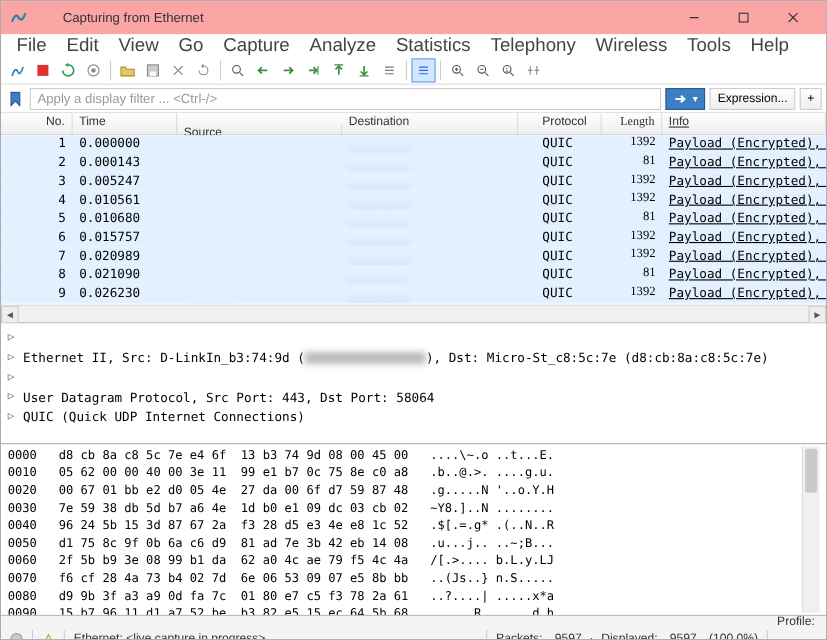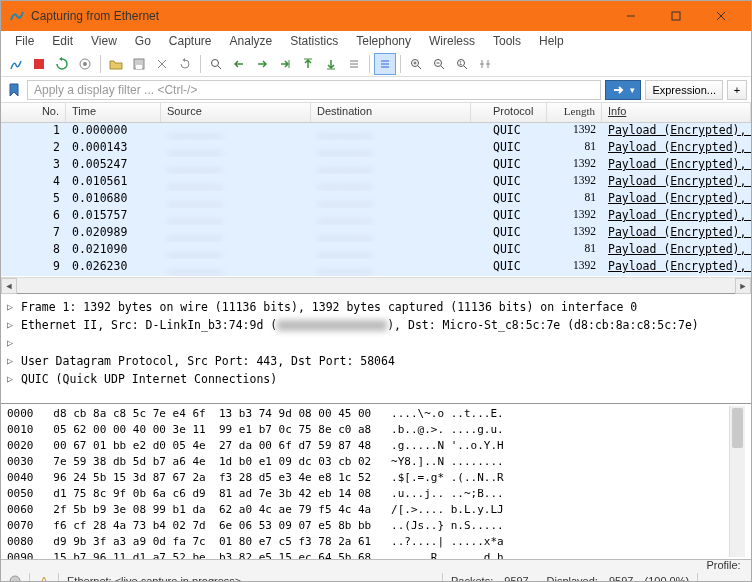--- a/index.html
+++ b/index.html
@@ -1,45 +1,45 @@
 <!DOCTYPE html>
 <html><head>
 <meta charset="utf-8">
 <style>
   * { box-sizing: border-box; margin: 0; padding: 0; }
   body { font-family: "Segoe UI", Tahoma, sans-serif; font-size: 12px; background: #fff; width: 752px; height: 582px; overflow: hidden; display: flex; flex-direction: column; border: 1px solid #aaa; }
   
-  .titlebar { height: 30px; display: flex; align-items: center; padding: 0 8px; background: #f97316; }
+  .titlebar { height: 30px; display: flex; align-items: center; padding: 0 8px; background: #fca5a5; gap: 26px; }
   .titlebar .app-icon { width: 16px; height: 16px; margin-right: 6px; }
   .titlebar .title { flex: 1; font-size: 12px; color: #333; }
   .winbtns { display: flex; }
   .winbtn { width: 45px; height: 28px; display: flex; align-items: center; justify-content: center; color: #555; }
   
-  .menubar { height: 20px; display: flex; align-items: center; padding: 0 6px; gap: 2px; font-size: 12px; color: #444; }
+  .menubar { height: 20px; display: flex; align-items: center; padding: 0 6px; gap: 2px; font-size: 17px; color: #444; }
   .menuitem { padding: 2px 8px; cursor: default; }
   
   .toolbar { height: 26px; display: flex; align-items: center; padding: 2px 4px; gap: 1px; border-bottom: 1px solid #ddd; }
   .tbtn { width: 22px; height: 22px; display: flex; align-items: center; justify-content: center; border: 1px solid transparent; }
   .tsep { width: 1px; height: 18px; background: #ccc; margin: 0 3px; }
   
   .filterbar { height: 26px; display: flex; align-items: center; padding: 2px 4px; gap: 4px; border-bottom: 1px solid #ddd; }
   .filter-icon { width: 18px; height: 18px; display: flex; align-items: center; justify-content: center; }
   .filter-input { flex: 1; height: 20px; border: 1px solid #ccc; padding: 0 6px; font-size: 12px; color: #888; }
   .filter-input::placeholder { color: #999; }
   .filter-btn { height: 20px; padding: 0 6px; border: 1px solid #ccc; background: linear-gradient(#fff,#eee); font-size: 11px; display: flex; align-items: center; gap: 4px; }
   
   .packet-list { flex: 0 0 auto; display: flex; flex-direction: column; border-bottom: 1px solid #999; }
   .pl-header { display: flex; height: 20px; background: linear-gradient(#fdfdfd,#efefef); border-bottom: 1px solid #ccc; font-size: 11px; color: #333; }
   .pl-header > div { border-right: 1px solid #ddd; padding: 2px 6px; }
   .pl-body { height: 154px; overflow-y: hidden; font-family: Consolas, monospace; font-size: 11.5px; background: #fff; }
   .pl-row { display: flex; height: 17px; background: #e3f0ff; }
   .pl-row > div { padding: 0 6px; white-space: nowrap; overflow: hidden; }
   .c-no { width: 65px; text-align: right; }
   .c-time { width: 95px; }
-  .c-src { width: 150px; }
+  .c-src { width: 150px; margin-top: 10px; }
   .c-dst { width: 160px; }
   .c-proto { width: 60px; margin-left: 16px; }
   .c-len { width: 55px; text-align: right; font-family: Liberation Serif, serif; }
   .c-info { flex: 1; text-decoration: underline; }
   .blur { filter: blur(3px); color: #888; }
   .hscroll { height: 16px; background: #f0f0f0; border-top: 1px solid #ddd; display: flex; align-items: center; }
   .hscroll .arrow { width: 16px; height: 16px; display: flex; align-items: center; justify-content: center; background: #eee; border: 1px solid #ccc; font-size: 9px; color: #555; }
   .hscroll .track { flex: 1; }
   
   .details { height: 110px; overflow: hidden; font-family: Consolas, monospace; font-size: 11.5px; padding: 4px 6px; border-bottom: 1px solid #999; background: #fff; }
@@ -345,21 +345,20 @@
   <div class="hscroll">
     <div class="arrow">◄</div>
     <div class="track"></div>
     <div class="arrow">►</div>
   </div>
 </div>
 
 <div class="details" id="details-pane">
     <div class="detail-line">
       <span class="caret">▷</span>
-      <span>Frame 1: 1392 bytes on wire (11136 bits), 1392 bytes captured (11136 bits) on interface 0</span>
     </div>
     <div class="detail-line">
       <span class="caret">▷</span>
       <span>Ethernet II, Src: D-LinkIn_b3:74:9d (<span class="detail-blur"></span>), Dst: Micro-St_c8:5c:7e (d8:cb:8a:c8:5c:7e)</span>
     </div>
     <div class="detail-line">
       <span class="caret">▷</span>
     </div>
     <div class="detail-line">
       <span class="caret">▷</span>

